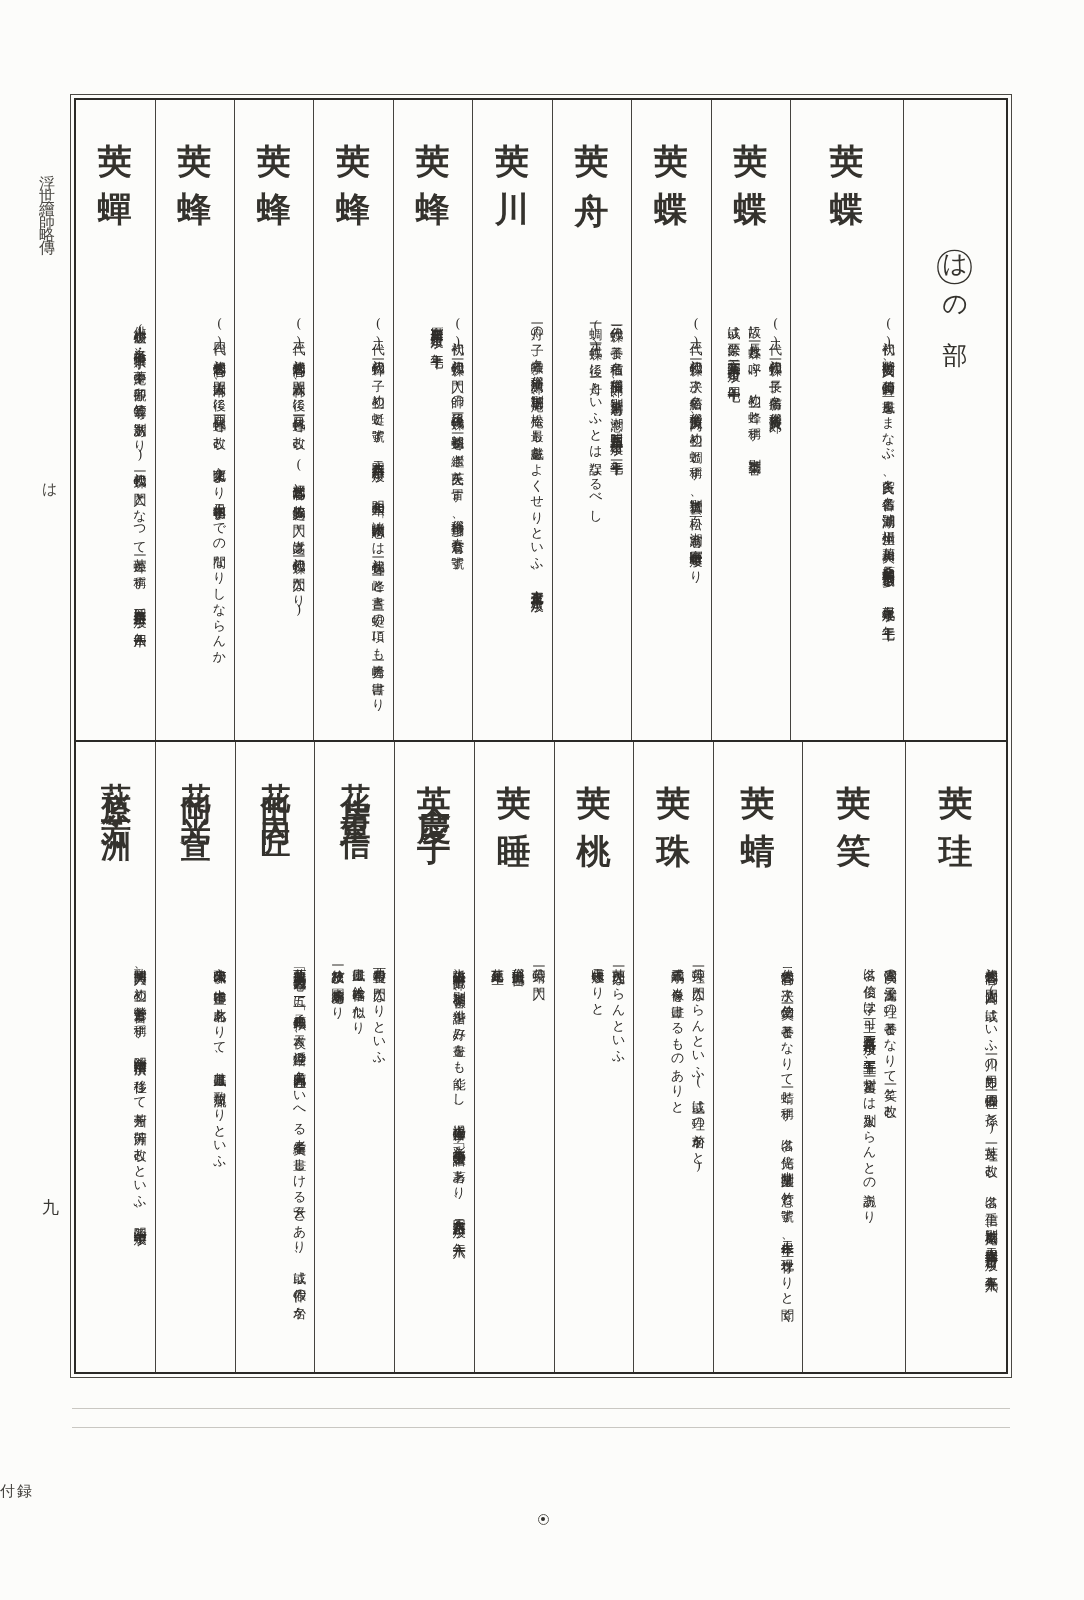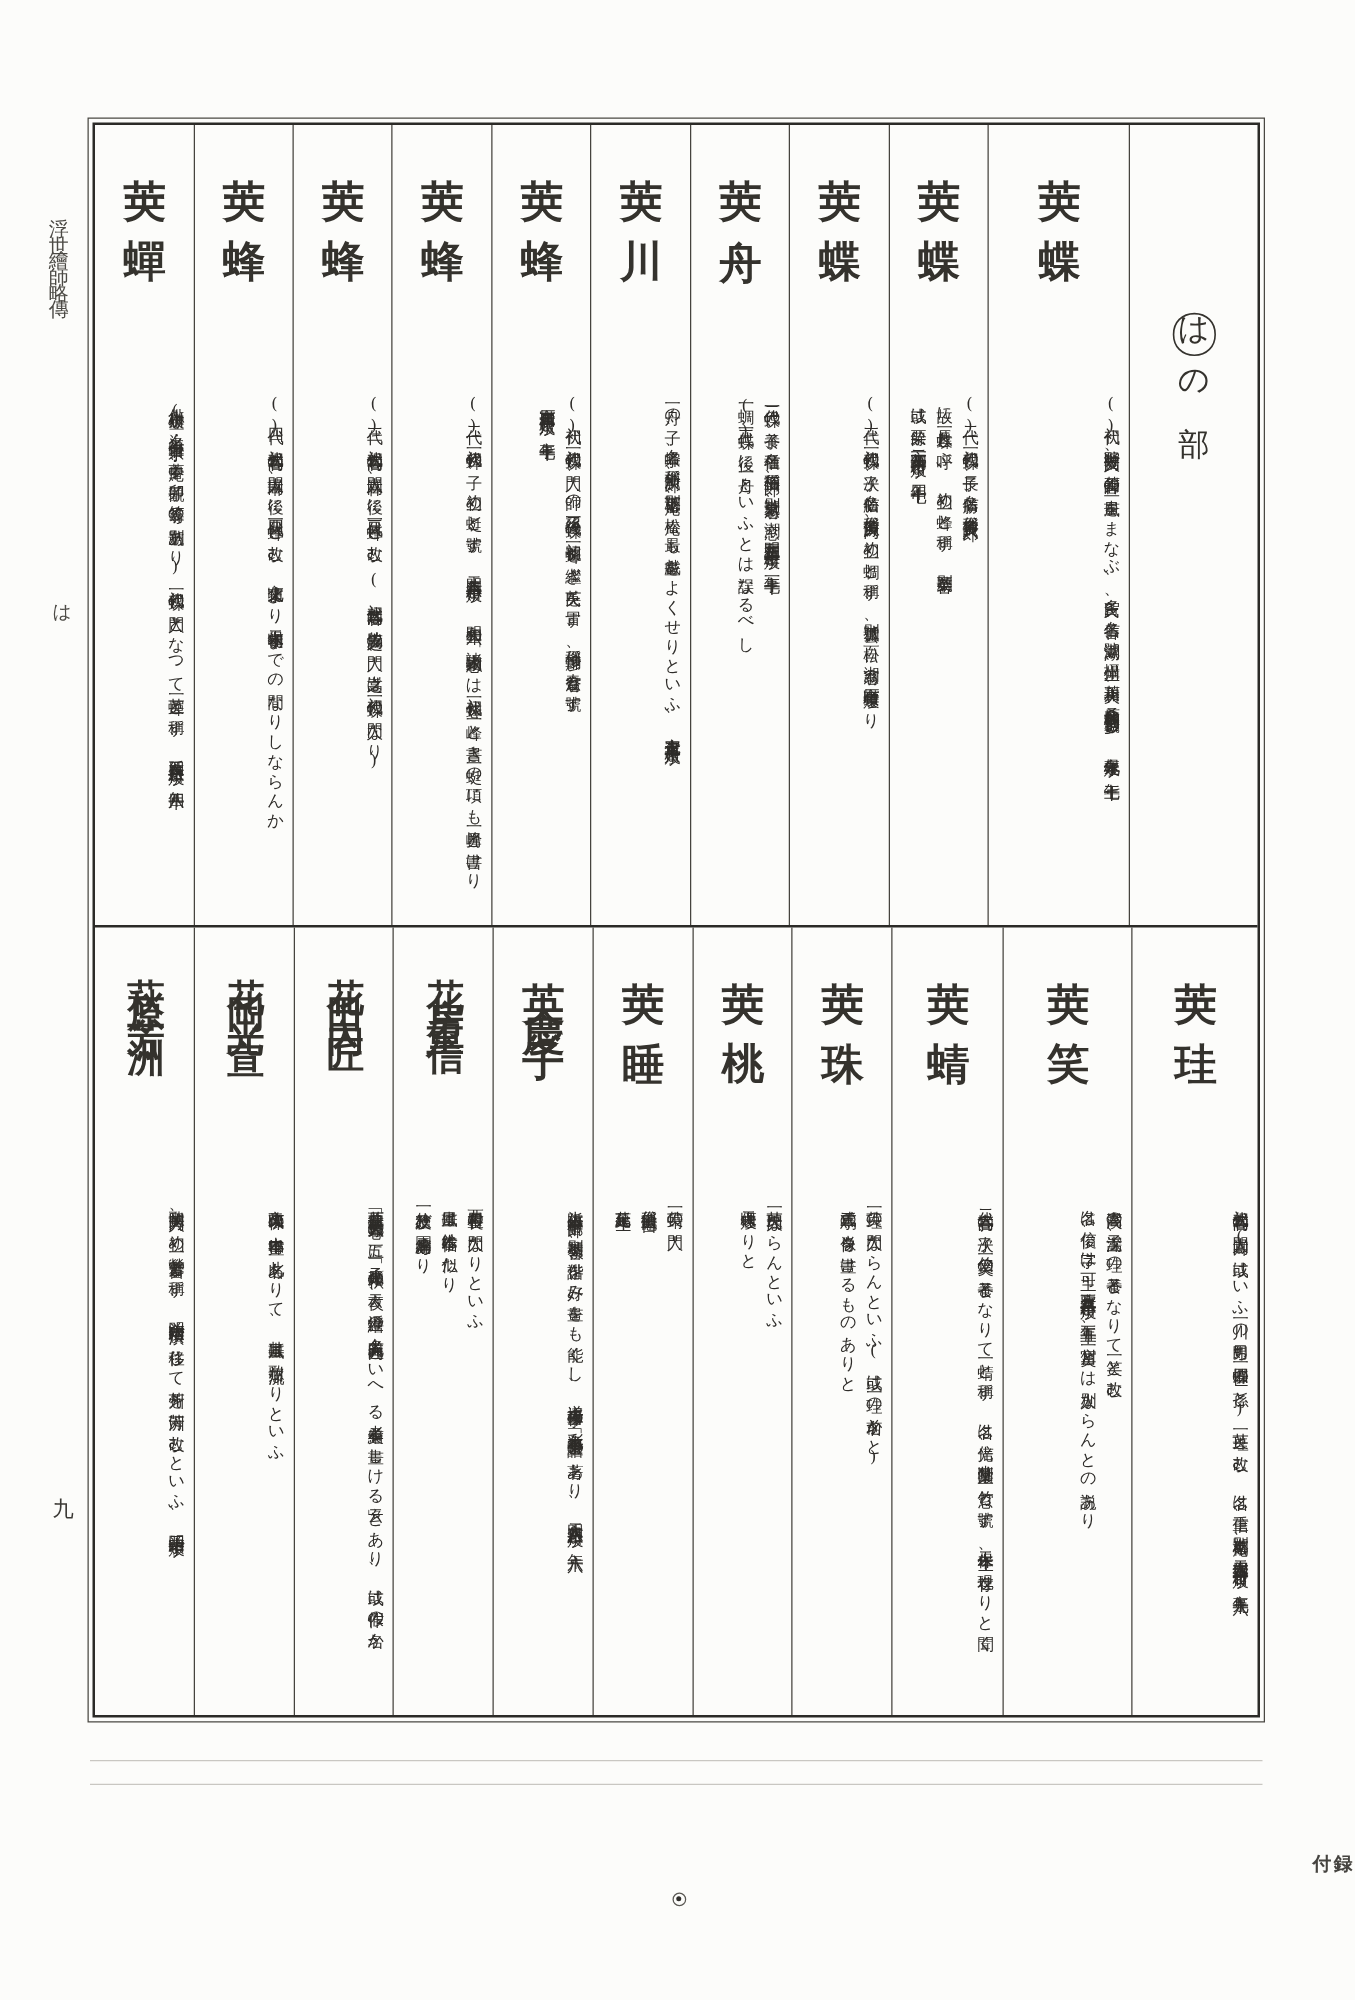--- a/index.html
+++ b/index.html
@@ -78,21 +78,21 @@
   .page-number{
     position:absolute;left:42px;top:1196px;
     font-size:17px;color:#3b3935;
   }
   
   .foot-rule{position:absolute;left:72px;width:938px;height:1px;background:#c9c7c2;}
   .foot-rule.r1{top:1408px;}
   .foot-rule.r2{top:1427px;}
   .footer-label{
     position:absolute;left:0;top:1482px;width:1084px;
-    text-align:right;font-size:15px;letter-spacing:2px;color:#45433f;font-weight:bold;
+    text-align:left;font-size:15px;letter-spacing:2px;color:#45433f;
   }
   .footer-mark{
     position:absolute;left:538px;top:1514px;
     width:11px;height:11px;border:1.5px solid #5a5853;border-radius:50%;
     box-sizing:border-box;
   }
   .footer-mark::after{
     content:"";position:absolute;left:2px;top:2px;width:4px;height:4px;
     background:#2f2d2a;border-radius:50%;
   }

